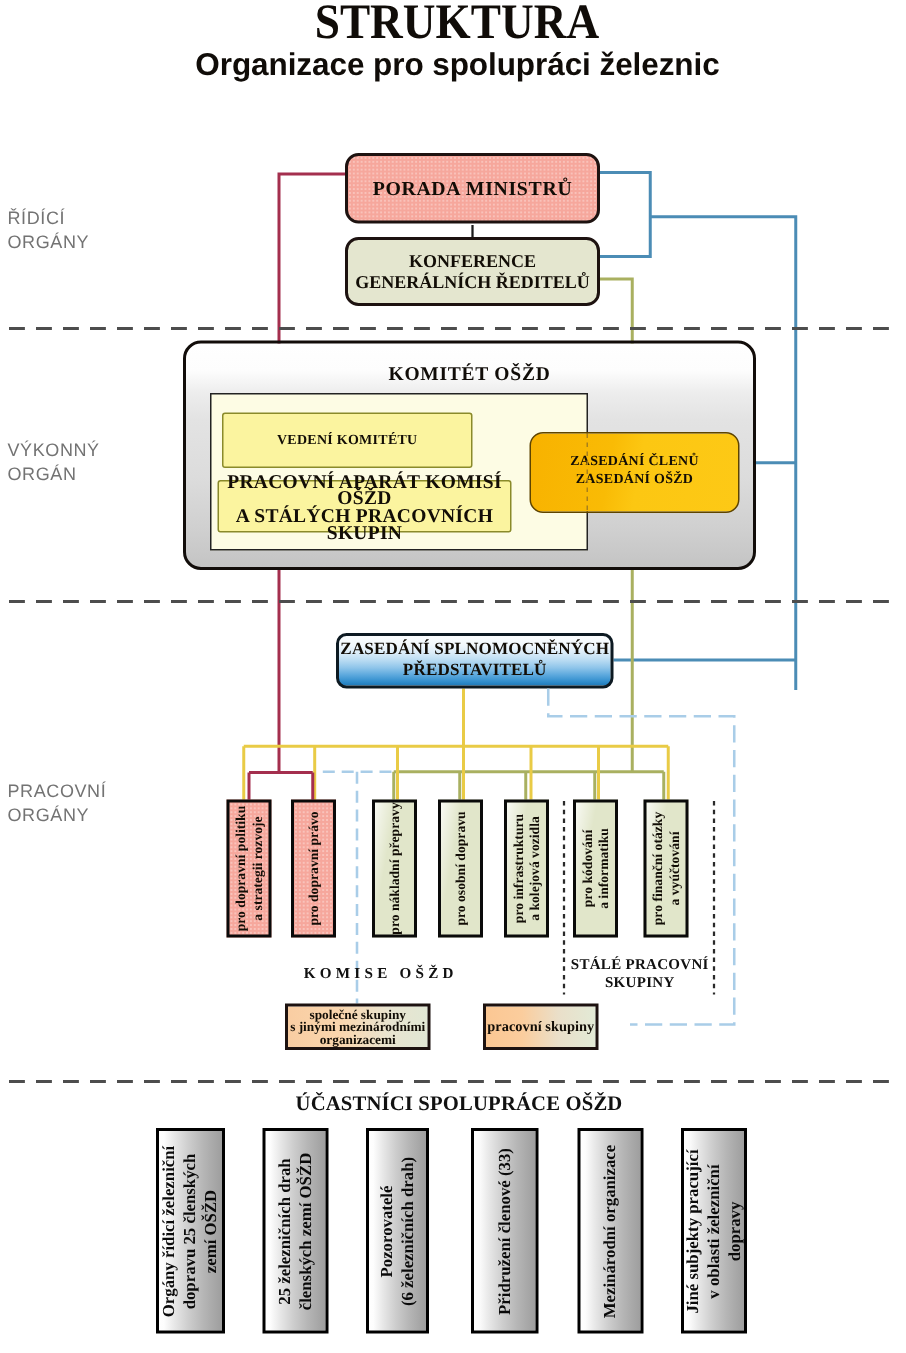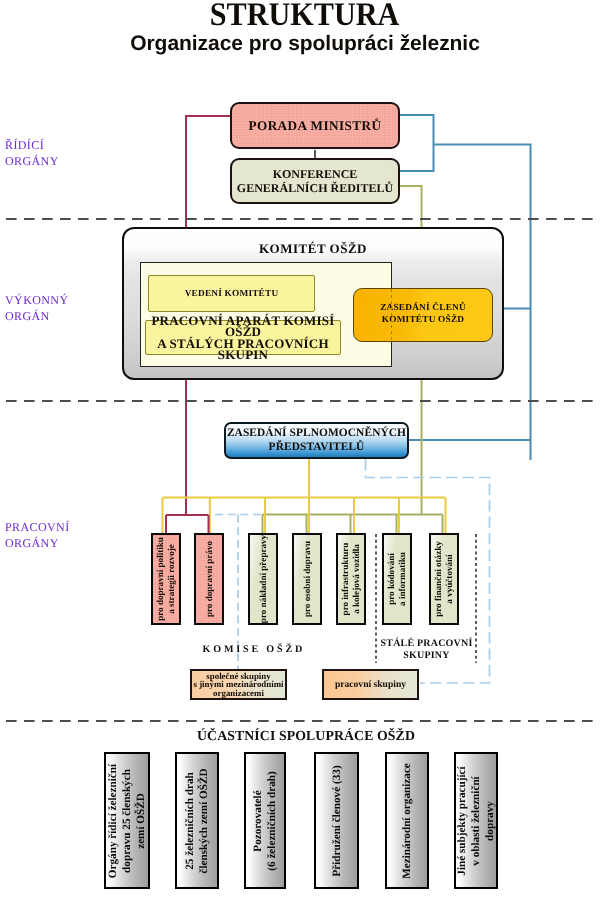--- a/index.html
+++ b/index.html
@@ -9,22 +9,22 @@
        -webkit-font-smoothing:antialiased;text-rendering:geometricPrecision;}
   #stage{position:absolute;left:0;top:0;width:604px;height:902px;}
   .abs{position:absolute;box-sizing:border-box;}
 
   .title{font-family:"Liberation Serif",serif;font-weight:bold;font-size:33px;
          left:3px;top:-3px;width:604px;text-align:center;letter-spacing:0px;}
   .title span{display:inline-block;transform:scaleX(0.915);}
   .subtitle{font-family:"Liberation Sans",sans-serif;font-weight:bold;font-size:21px;
             left:3px;top:32px;width:604px;text-align:center;letter-spacing:-0.05px;}
 
-  .sideLabel{font-family:Liberation Serif, serif;font-size:12px;letter-spacing:.4px;
-             line-height:16px;left:5px;color:#6d28d9;}
+  .sideLabel{font-family:Liberation Sans, sans-serif;font-size:12px;letter-spacing:.4px;
+             line-height:16px;left:5px;color:#737373;}
 
   .dashsvg{position:absolute;left:0;width:604px;height:4px;}
 
   svg.layer{position:absolute;left:0;top:0;width:604px;height:902px;overflow:visible;}
 
   
   .rbox{position:absolute;box-sizing:border-box;}
 
   .boxtext{position:absolute;left:0;top:0;width:100%;height:100%;
            display:flex;flex-direction:column;align-items:center;justify-content:center;
@@ -129,21 +129,21 @@
     </div>
   </div>
 
   <svg class="layer" viewBox="0 0 604 902" style="z-index:3;">
     <line x1="391.5" y1="289" x2="391.5" y2="341" stroke="#a9801a" stroke-width="1" stroke-dasharray="3 3"></line>
   </svg>
   <div class="rbox" style="left:353px;top:288px;width:140px;height:54px;border:1.3px solid #5e4400;border-radius:9px;
               background:linear-gradient(100deg,#f8b200 0%,#f9bb05 38%,#fcc712 52%,#fdc916 100%);">
     <div class="boxtext" style="font-size:9.3px;line-height:11.6px;letter-spacing:.2px;">
       <span>ZASEDÁNÍ ČLENŮ</span>
-      <span>KOMITÉTU OŠŽD</span>
+      <span>ZASEDÁNÍ OŠŽD</span>
     </div>
   </div>
 
   <div class="rbox" style="left:224px;top:422px;width:185px;height:37px;border:2.4px solid #0d1a22;border-radius:7px;
               background:linear-gradient(180deg,#fbfdfe 0%,#f2f8fc 18%,#dbecf8 34%,#bcddf3 48%,#8fc5ea 64%,#58a6dc 80%,#2f8ccb 93%,#1f7ab9 100%);">
     <div class="boxtext" style="font-size:11.4px;line-height:13.5px;letter-spacing:.1px;">
       <span>ZASEDÁNÍ SPLNOMOCNĚNÝCH</span>
       <span>PŘEDSTAVITELŮ</span>
     </div>
   </div>
@@ -232,21 +232,21 @@
   </div>
 
   <div class="abs" style="left:190px;top:669px;width:97px;height:31px;border:2px solid #1d1210;
               background:linear-gradient(90deg,#f9cda2 0%,#fad6ae 38%,#e9e4cf 72%,#e1e7d4 100%);">
     <div class="boxtext" style="font-size:8.9px;line-height:8.3px;white-space:nowrap;text-align:center;">
       <span>společné skupiny</span>
       <span>s jinými mezinárodními</span>
       <span>organizacemi</span>
     </div>
   </div>
-  <div class="abs" style="left:322px;top:669px;width:97px;height:31px;border:2px solid #1d1210;
+  <div class="abs" style="left:322px;top:669px;width:77px;height:31px;border:2px solid #1d1210;
               background:linear-gradient(90deg,#fbc793 0%,#fbcd9d 33%,#eadfc9 66%,#e2ead6 100%);">
     <div class="boxtext" style="font-size:9.6px;">
       <span>pracovní skupiny</span>
     </div>
   </div>
 
   <div class="cap" style="left:4px;top:728px;width:604px;font-size:13.8px;letter-spacing:.1px;">
     <span>ÚČASTNÍCI SPOLUPRÁCE OŠŽD</span>
   </div>
 

